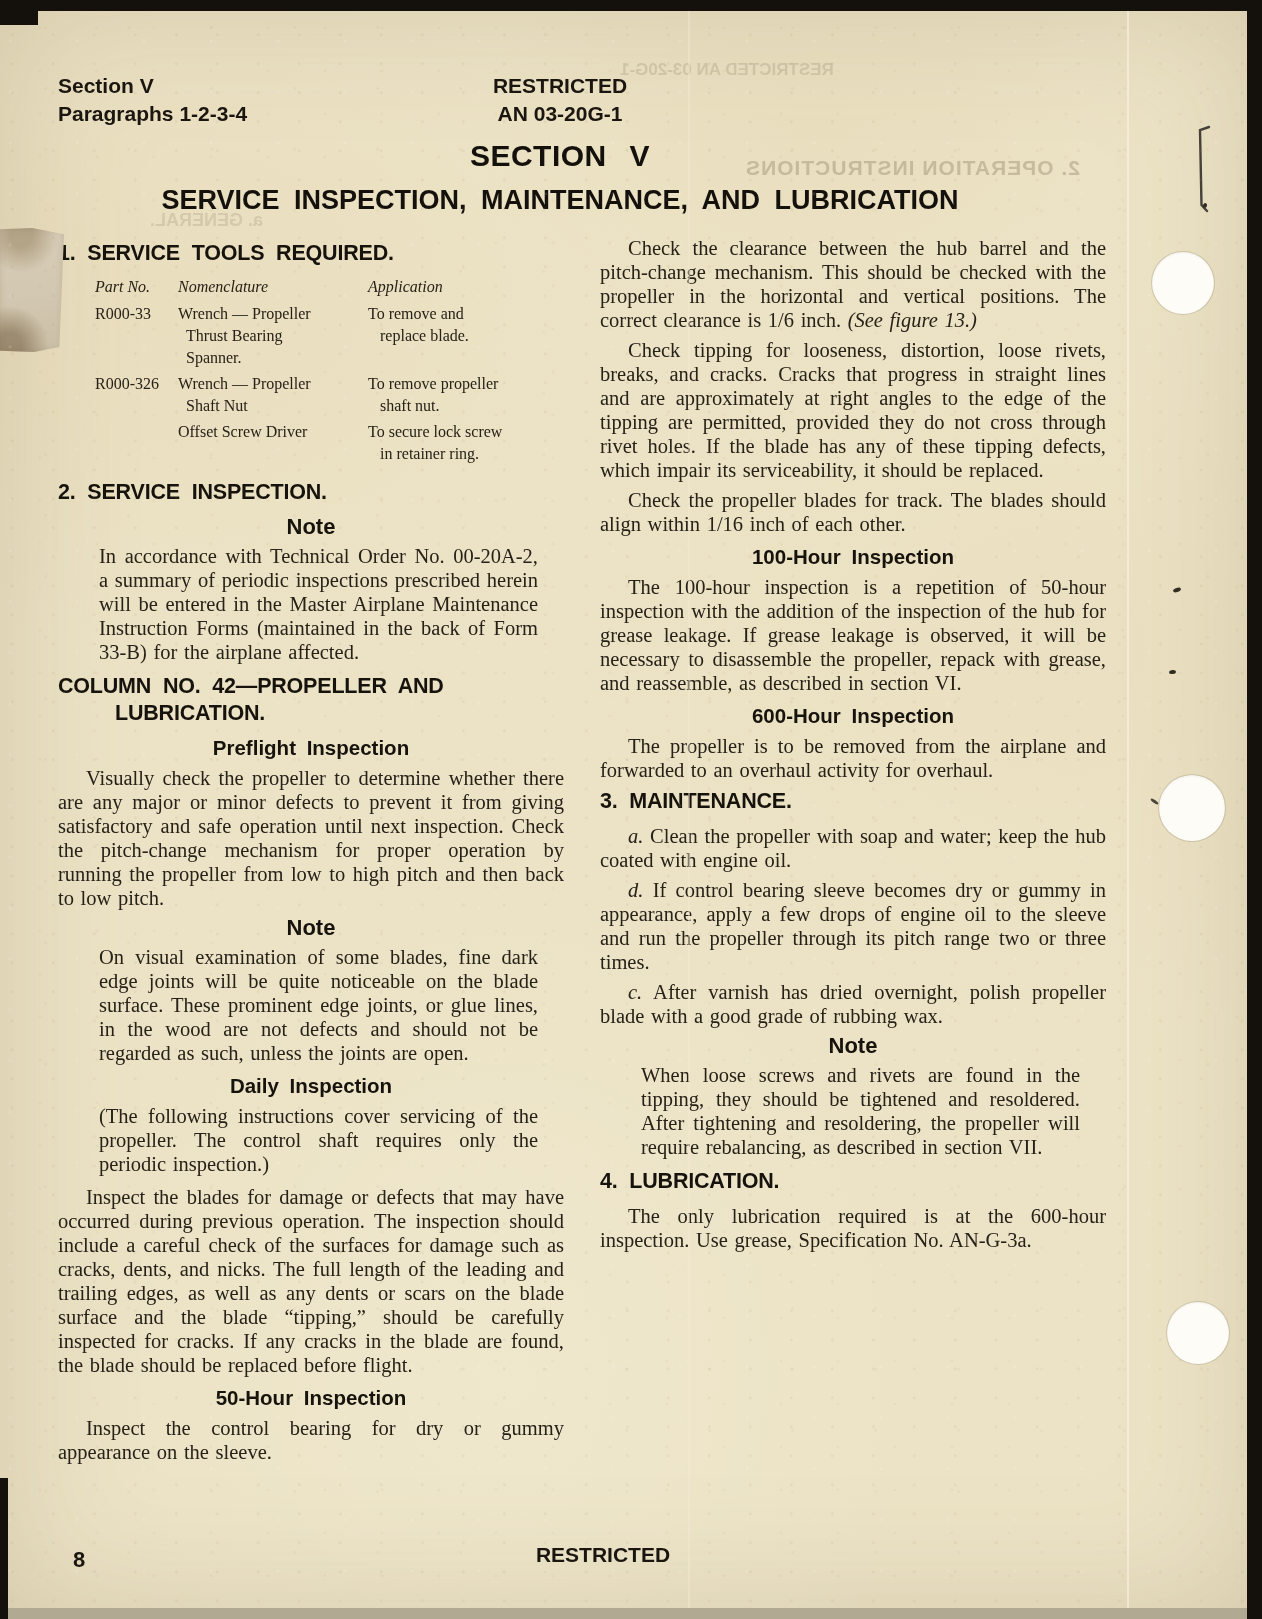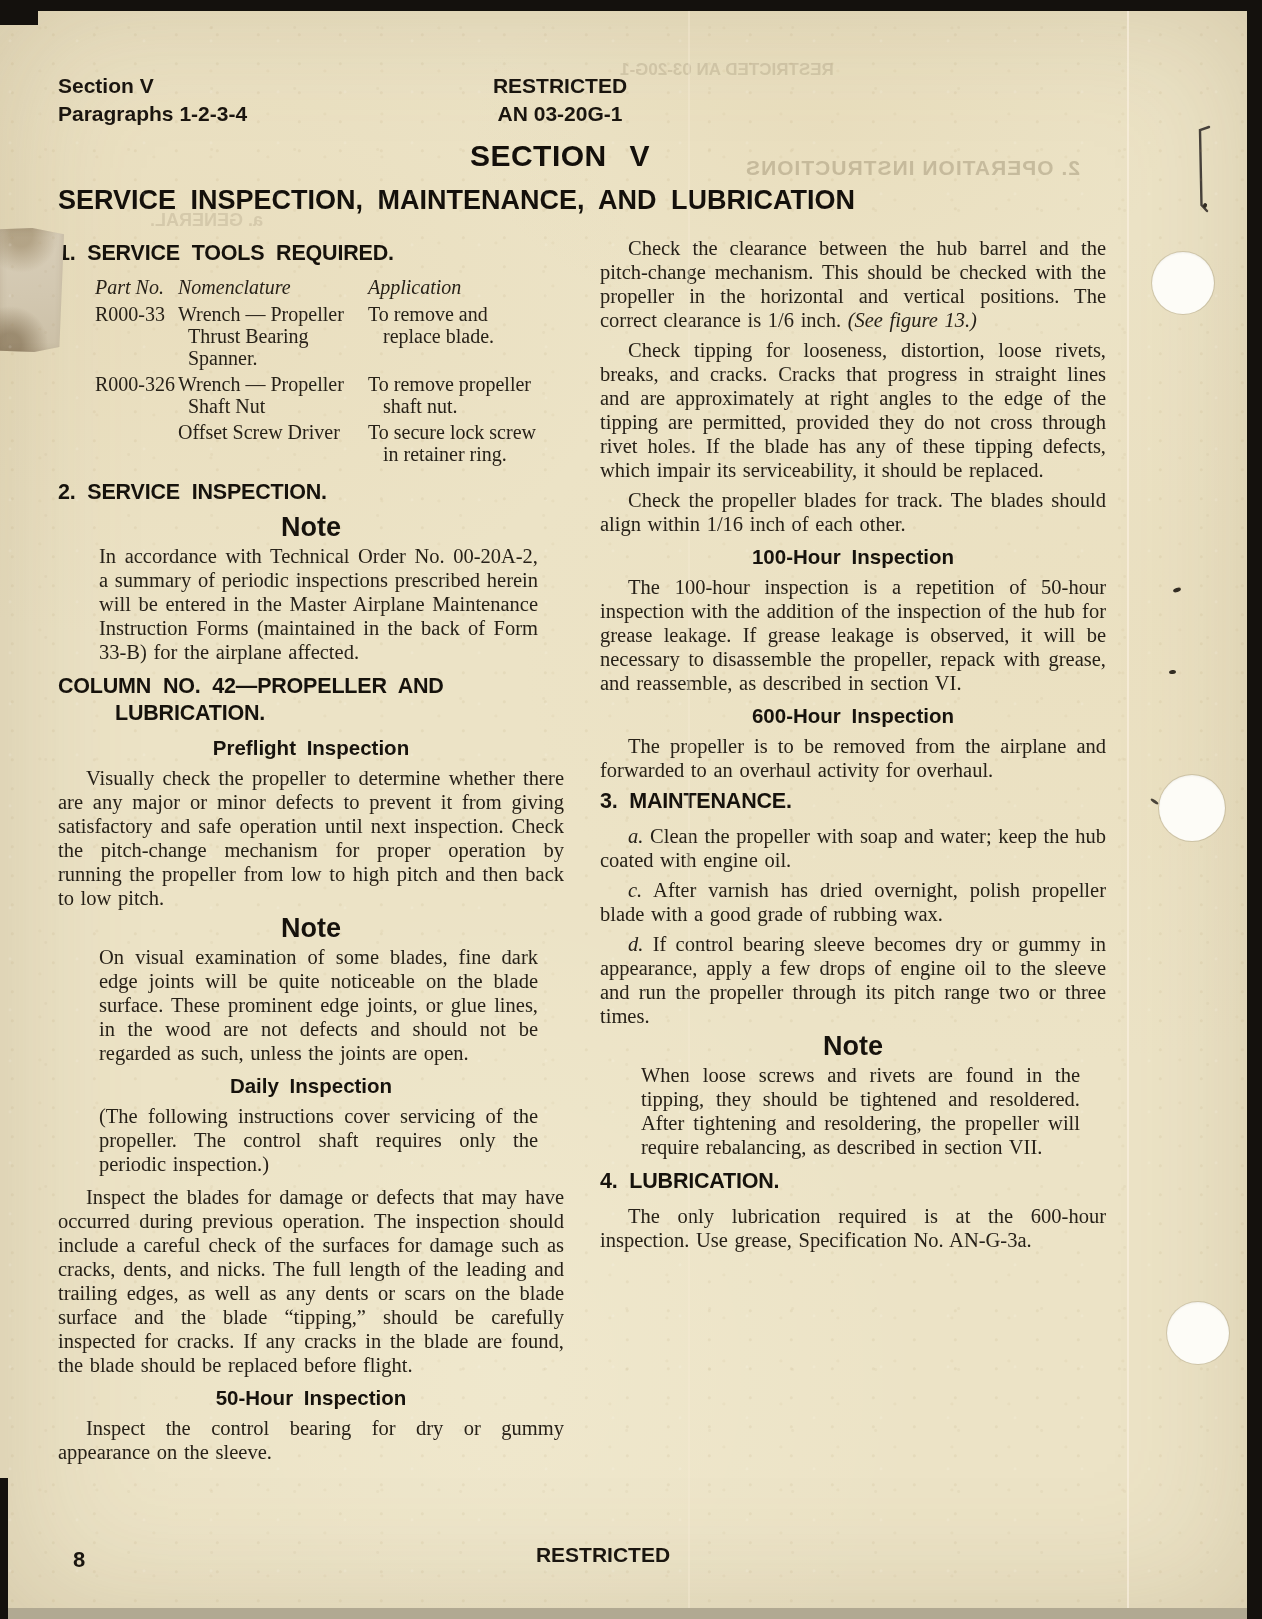--- a/index.html
+++ b/index.html
@@ -81,39 +81,39 @@
   
   .content{position:absolute;left:58px;top:0;width:1050px;z-index:2;}
   .doc-header{position:absolute;top:72px;left:0;width:1050px;
     font-family:"Liberation Sans","DejaVu Sans",sans-serif;font-weight:bold;
     font-size:21px;line-height:28px;color:#1a150f;}
   .hdr-left{position:absolute;left:0;top:0;}
   .hdr-center{position:absolute;left:502px;top:0;transform:translateX(-50%);text-align:center;}
   .doc-title{position:absolute;top:139px;left:0;width:1004px;text-align:center;
     font-family:"Liberation Sans","DejaVu Sans",sans-serif;font-weight:bold;
     font-size:30px;color:#14100b;word-spacing:14px;letter-spacing:.5px;margin:0;}
-  .doc-subtitle{position:absolute;top:185px;left:0;width:1004px;text-align:left;
+  .doc-subtitle{position:absolute;top:185px;left:0;width:1004px;text-align:center;
     font-family:"Liberation Sans","DejaVu Sans",sans-serif;font-weight:bold;
     font-size:27px;color:#14100b;word-spacing:7px;letter-spacing:0;margin:0;}
   .columns{position:absolute;top:236px;left:0;width:1048px;display:flex;gap:36px;}
   .col{width:506px;font-size:20.5px;line-height:24px;}
   .h-num{font-family:"Liberation Sans","DejaVu Sans",sans-serif;font-weight:bold;
     font-size:21.5px;line-height:27px;color:#16120c;word-spacing:6px;letter-spacing:-0.2px;
     margin:4px 0 9px 0;}
   .h-col28 .l2{padding-left:57px;}
   .sub-heading{font-family:"Liberation Sans","DejaVu Sans",sans-serif;font-weight:bold;
     font-size:20.5px;line-height:24px;color:#16120c;text-align:center;word-spacing:5px;
     margin:9px 0 6px 0;}
   .note-label{font-family:"Liberation Sans","DejaVu Sans",sans-serif;font-weight:bold;
-    font-size:27px;line-height:24px;color:#16120c;text-align:center;margin:3px 0 5px 0;}
+    font-size:22px;line-height:24px;color:#16120c;text-align:center;margin:3px 0 5px 0;}
   .para{margin:0 0 6px 0;text-align:justify;text-indent:28px;word-spacing:1.5px;}
   .note-block{margin:0 26px 9px 41px;text-align:justify;text-indent:0;word-spacing:1.5px;}
   .ital{font-style:italic;}
   
-  .tools-table{margin:0 0 14px 0;font-size:20px;line-height:22px;}
+  .tools-table{margin:0 0 14px 0;font-size:16px;line-height:22px;}
   .t-row{display:grid;grid-template-columns:83px 190px 1fr;padding-left:37px;margin-bottom:4px;}
   .t-head{font-style:italic;margin-bottom:5px;}
   .pre{white-space:pre-wrap;}
   
   .page-number{position:absolute;left:73px;top:1547px;z-index:2;
     font-family:"Liberation Sans","DejaVu Sans",sans-serif;font-weight:bold;font-size:22px;color:#1a150f;}
   .footer-class{position:absolute;left:603px;top:1543px;transform:translateX(-50%);z-index:2;
     font-family:"Liberation Sans","DejaVu Sans",sans-serif;font-weight:bold;font-size:21px;color:#1a150f;}
 </style>
 </head>
@@ -206,22 +206,22 @@
         <p class="para">Check the propeller blades for track. The blades should align within 1/16 inch of each other.</p>
 
         <div class="sub-heading">100-Hour Inspection</div>
         <p class="para">The 100-hour inspection is a repetition of 50-hour inspection with the addition of the inspection of the hub for grease leakage. If grease leakage is observed, it will be necessary to disassemble the propeller, repack with grease, and reassemble, as described in section VI.</p>
 
         <div class="sub-heading">600-Hour Inspection</div>
         <p class="para">The propeller is to be removed from the airplane and forwarded to an overhaul activity for overhaul.</p>
 
         <div class="h-num">3. MAINTENANCE.</div>
         <p class="para"><span class="ital">a.</span><span> Clean the propeller with soap and water; keep the hub coated with engine oil.</span></p>
+        <p class="para"><span class="ital">d.</span><span> If control bearing sleeve becomes dry or gummy in appearance, apply a few drops of engine oil to the sleeve and run the propeller through its pitch range two or three times.</span></p>
         <p class="para"><span class="ital">c.</span><span> After varnish has dried overnight, polish propeller blade with a good grade of rubbing wax.</span></p>
-        <p class="para"><span class="ital">d.</span><span> If control bearing sleeve becomes dry or gummy in appearance, apply a few drops of engine oil to the sleeve and run the propeller through its pitch range two or three times.</span></p>
 
         <div class="note-label">Note</div>
         <p class="note-block">When loose screws and rivets are found in the tipping, they should be tightened and resoldered. After tightening and resoldering, the propeller will require rebalancing, as described in section VII.</p>
 
         <div class="h-num">4. LUBRICATION.</div>
         <p class="para">The only lubrication required is at the 600-hour inspection. Use grease, Specification No. AN-G-3a.</p>
       </div>
     </div>
   </div>
 

